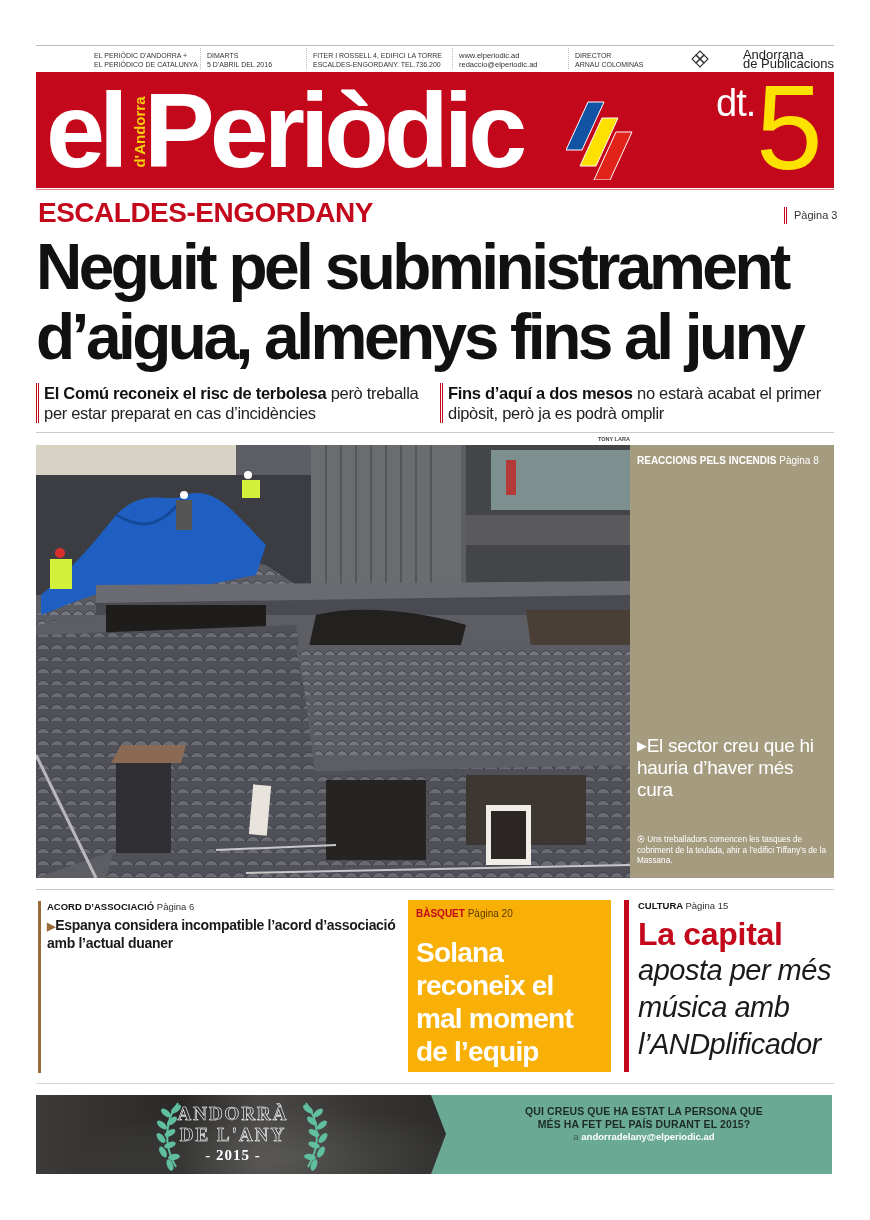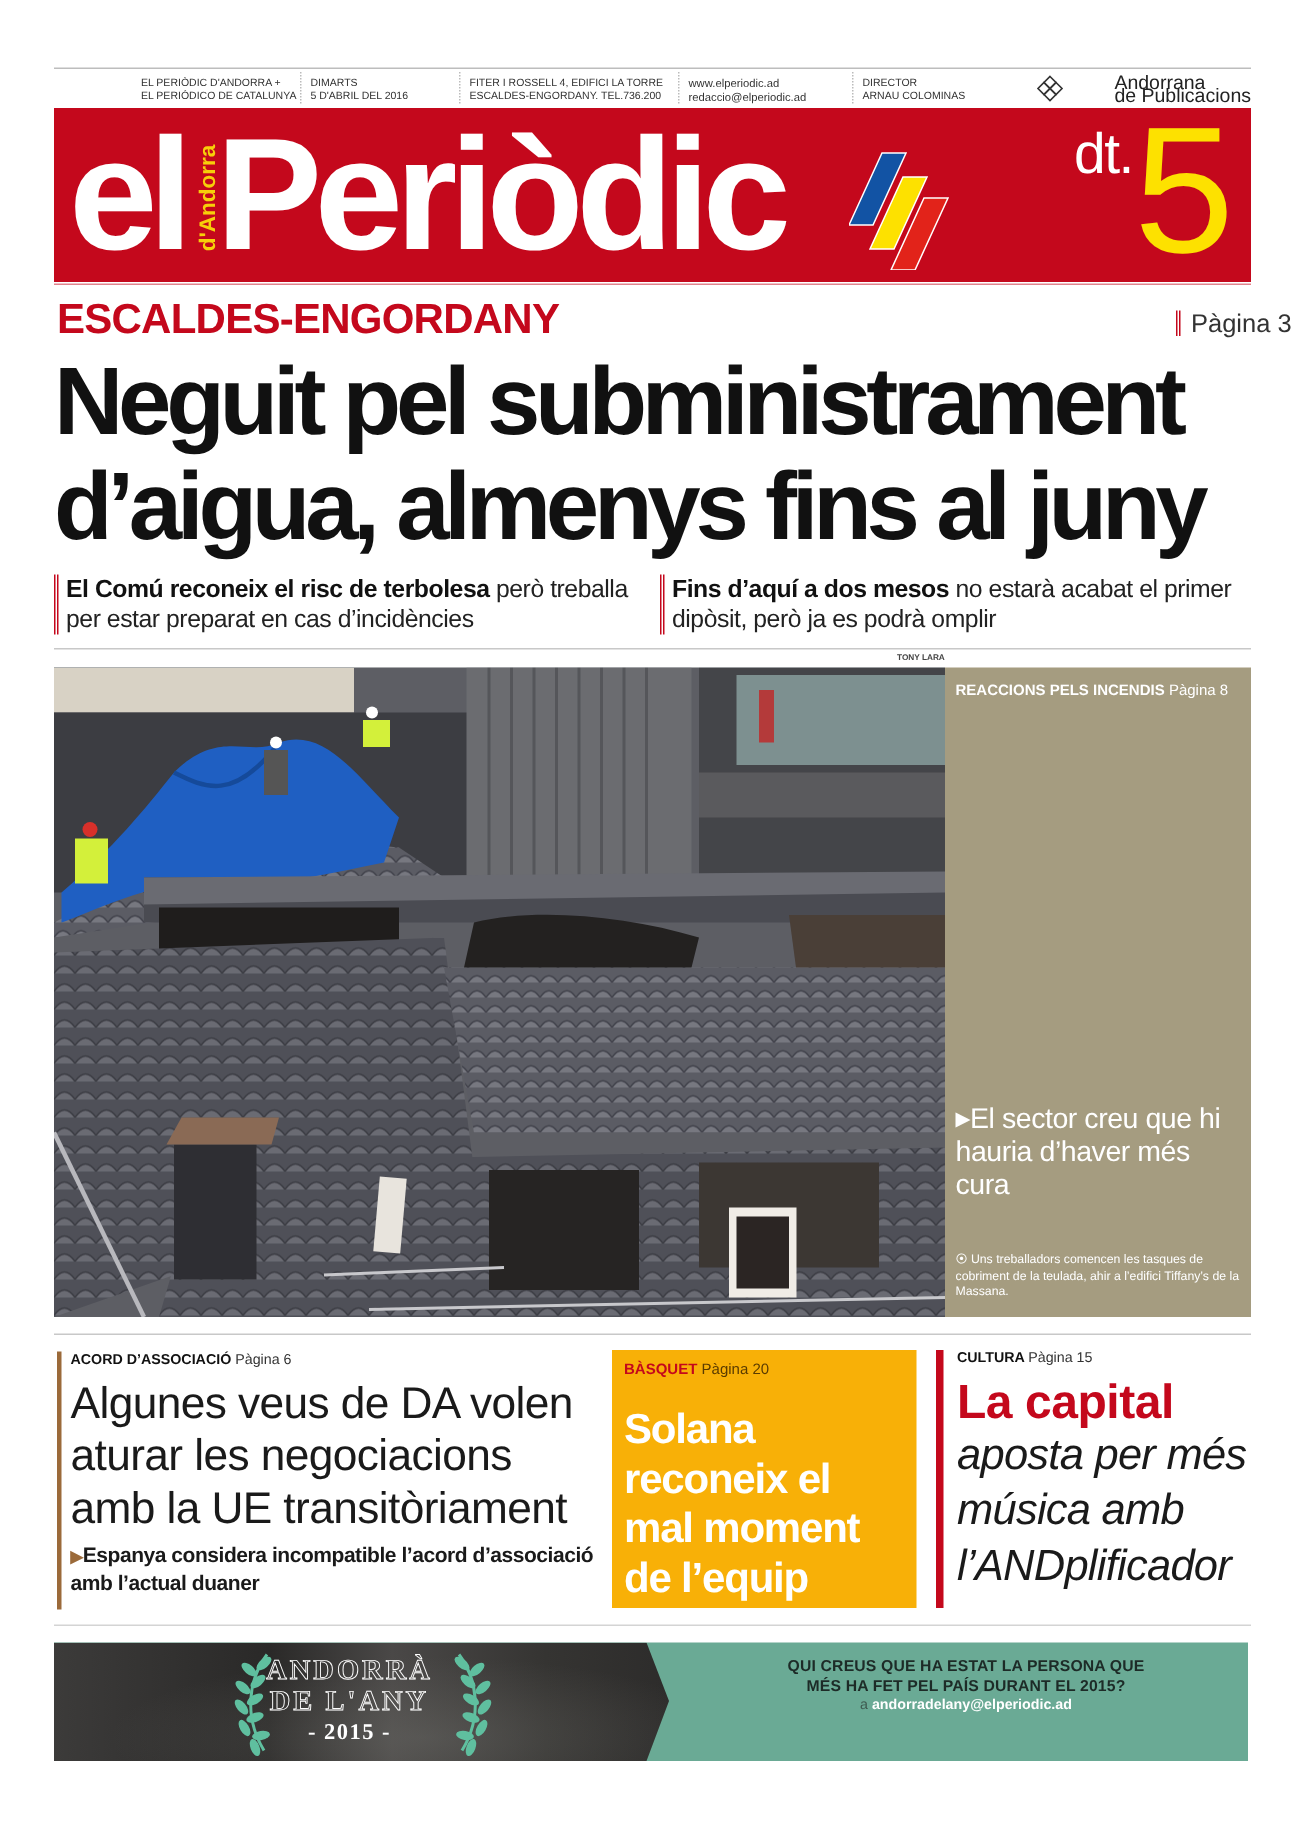--- a/index.html
+++ b/index.html
@@ -26,21 +26,21 @@
   .logo-el { position: absolute; left: 10px; top: 2px; font-family: "Liberation Sans", sans-serif; font-weight: bold; font-size: 106px; color: #fff; letter-spacing: -6px; line-height: 112px; }
   .logo-andorra { position: absolute; left: 93px; top: 14px; width: 20px; height: 92px; }
   .logo-andorra span { position: absolute; left: 50%; top: 50%; transform: translate(-50%,-50%) rotate(-90deg); color: #f7cf0a; font-weight: bold; font-size: 15px; white-space: nowrap; }
   .logo-periodic { position: absolute; left: 108px; top: 2px; font-weight: bold; font-size: 106px; color: #fff; letter-spacing: -5px; line-height: 112px; }
   .flag { position: absolute; left: 530px; top: 28px; width: 70px; height: 80px; }
   .date-dt { position: absolute; left: 680px; top: 10px; font-size: 38px; color: #fff; letter-spacing: -1px; font-weight: normal; }
   .date-num { position: absolute; left: 720px; top: -10px; font-size: 120px; color: #fde100; font-weight: normal; line-height: 130px; }
 
   
   .kicker { position: absolute; left: 38px; top: 197px; font-size: 28px; font-weight: bold; color: #c4081c; letter-spacing: -0.5px; }
-  .page-ref { position: absolute; left: 784px; top: 207px; font-size: 17px; color: #333; padding-left: 7px; border-left: 3px double #c4081c; line-height: 17px; }
+  .page-ref { position: absolute; left: 784px; top: 207px; font-size: 11px; color: #333; padding-left: 7px; border-left: 3px double #c4081c; line-height: 17px; }
   .headline { position: absolute; left: 36px; top: 232px; width: 800px; font-size: 64px; font-weight: bold; color: #111; letter-spacing: -3.5px; line-height: 70px; }
 
   .subs { position: absolute; left: 36px; top: 383px; width: 800px; display: flex; }
   .sub { font-size: 16.5px; line-height: 20px; color: #222; border-left: 3px double #c4081c; padding-left: 5px; letter-spacing: -0.3px; }
   .sub b { font-weight: bold; color: #111; }
   .sub1 { width: 404px; }
   .sub2 { width: 395px; margin-left: 0px; }
   .rule1 { position: absolute; left: 36px; top: 432px; width: 798px; height: 1px; background: #c8c8c8; }
 
   
@@ -238,21 +238,20 @@
   </div>
   <div class="side-caption">
     <span style="font-size:8px;">⦿</span> <span>Uns treballadors comencen les tasques de cobriment de la teulada, ahir a l’edifici Tiffany’s de la Massana.</span>
   </div>
 </div>
 
 <div class="rule2"></div>
 
 <div class="story1">
   <div class="s-kicker"><span>ACORD D’ASSOCIACIÓ</span> <span class="pg">Pàgina 6</span></div>
-  <div class="s1-head">Algunes veus de DA volen aturar les negociacions amb la UE transitòriament</div>
   <div class="s1-sub"><span class="arr">▶</span><span>Espanya considera incompatible l’acord d’associació amb l’actual duaner</span></div>
 </div>
 
 <div class="story2">
   <div class="s2-kicker"><span>BÀSQUET</span> <span class="pg">Pàgina 20</span></div>
   <div class="s2-head">Solana reconeix el mal moment de l’equip</div>
 </div>
 
 <div class="story3">
   <div class="s-kicker"><span>CULTURA</span> <span class="pg">Pàgina 15</span></div>

